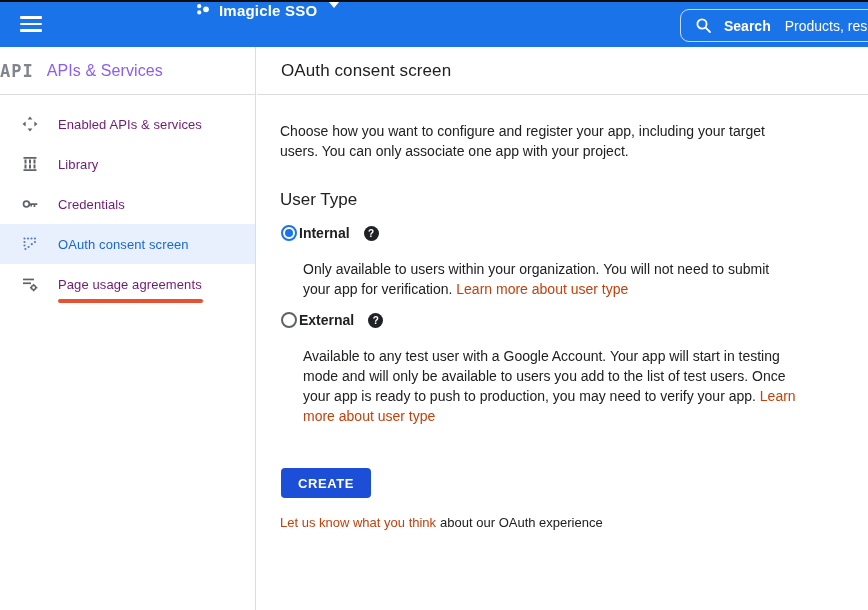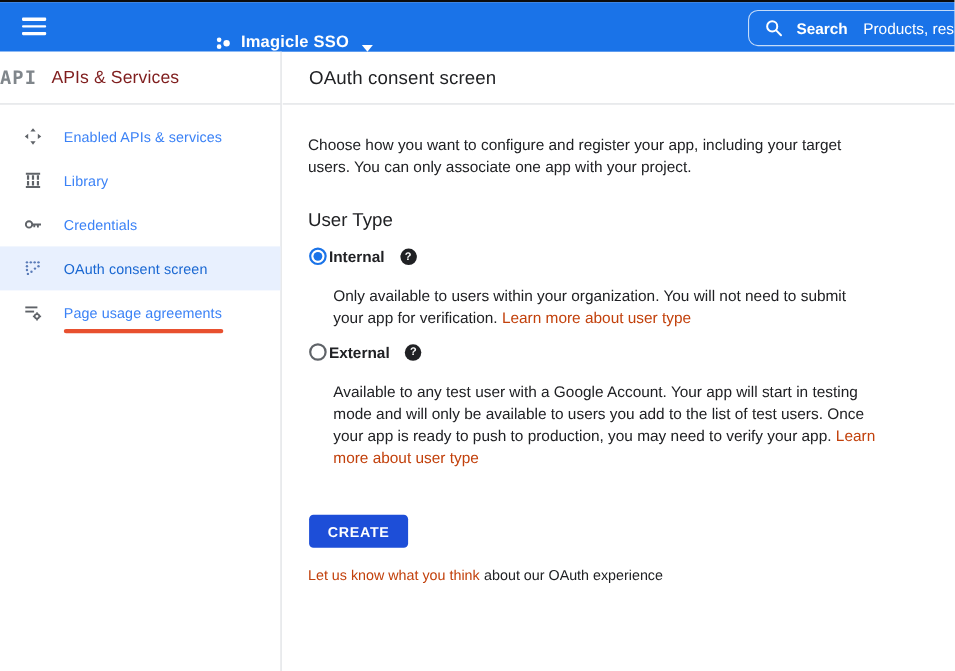--- a/index.html
+++ b/index.html
@@ -12,46 +12,46 @@
   .topstrip { position:absolute; left:0; top:0; width:868px; height:2px; background:#0c0c0c; }
   .header {
     position:absolute; left:0; top:2px; width:868px; height:45px;
     background:#1a73e8; display:flex; align-items:center;
   }
   .hamburger { position:absolute; left:20px; top:14px; width:22px; height:17px; cursor:pointer; }
   .hamburger span { display:block; width:22px; height:2.5px; background:#fff; border-radius:1px; margin-bottom:4px; }
   .logo { position:absolute; left:60px; top:0; height:45px; line-height:45px; color:#fff; font-size:21px; white-space:nowrap; cursor:pointer; }
   .logo .g { font-weight:500; letter-spacing:0.2px; }
   .logo .c { font-weight:400; margin-left:4px; opacity:0.95; }
-  .project { position:absolute; left:196px; top:0; height:45px; display:flex; align-items:flex-end; color:#fff; cursor:pointer; }
+  .project { position:absolute; left:196px; top:0; height:45px; display:flex; align-items:flex-start; color:#fff; cursor:pointer; }
   .project .pname { font-size:15px; font-weight:600; margin-left:8px; letter-spacing:0.2px; }
   .caret { width:0; height:0; border-left:5.5px solid transparent; border-right:5.5px solid transparent; border-top:6px solid #fff; margin-left:12px; }
   .searchbox {
     position:absolute; left:680px; top:7px; width:220px; height:33px;
     border:1.5px solid rgba(255,255,255,0.75); border-radius:9px;
     display:flex; align-items:center; color:#fff; cursor:text;
   }
   .searchbox .s1 { font-size:14px; font-weight:700; margin-left:12px; }
   .searchbox .s2 { font-size:14px; font-weight:500; margin-left:14px; white-space:nowrap; }
   .searchbox svg { margin-left:14px; flex:none; }
   
   .sidebar {
     position:absolute; left:0; top:47px; width:256px; height:563px;
     background:#fff; border-right:1px solid #dadce0;
   }
   .side-head {
     height:48px; border-bottom:1px solid #dadce0;
     display:flex; align-items:center; 
   }
   .api-logo { font-family:"DejaVu Sans Mono", monospace; font-weight:700; font-size:17px; color:#80868b; letter-spacing:1px; }
-  .side-title { font-size:16px; color:#7f1d1d; margin-left:13px; letter-spacing:0.1px; }
+  .side-title { font-size:16px; color:#8b5cf6; margin-left:13px; letter-spacing:0.1px; }
   .side-items { padding-top:9px; }
   .side-item { height:40px; display:flex; align-items:center; cursor:pointer; }
   .side-item .icn { width:16px; height:16px; margin-left:22px; flex:none; display:flex; align-items:center; justify-content:center; }
-  .side-item .lbl { font-size:13px; color:#3b82f6; margin-left:20px; letter-spacing:0.1px; }
+  .side-item .lbl { font-size:13px; color:#701a75; margin-left:20px; letter-spacing:0.1px; }
   .side-item.selected { background:#e8f0fe; }
   .side-item.selected .lbl { color:#1967d2; }
   .annotation {
     position:absolute; left:58px; top:252px; width:145px; height:4px;
     background:#e8502f; border-radius:2px;
   }
   
   .main-head {
     position:absolute; left:257px; top:47px; width:611px; height:48px;
     border-bottom:1px solid #dadce0; display:flex; align-items:center;

